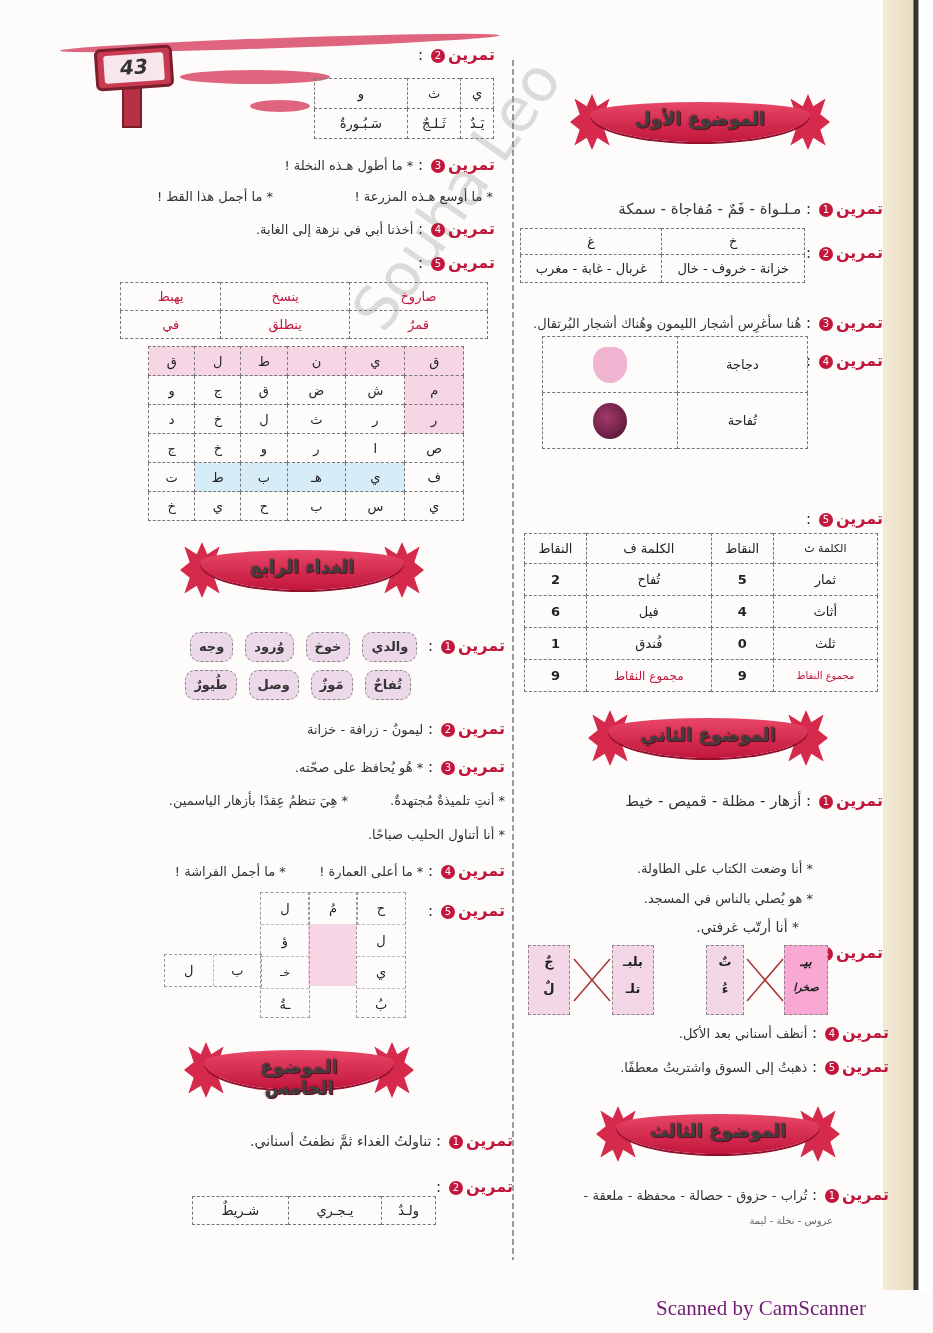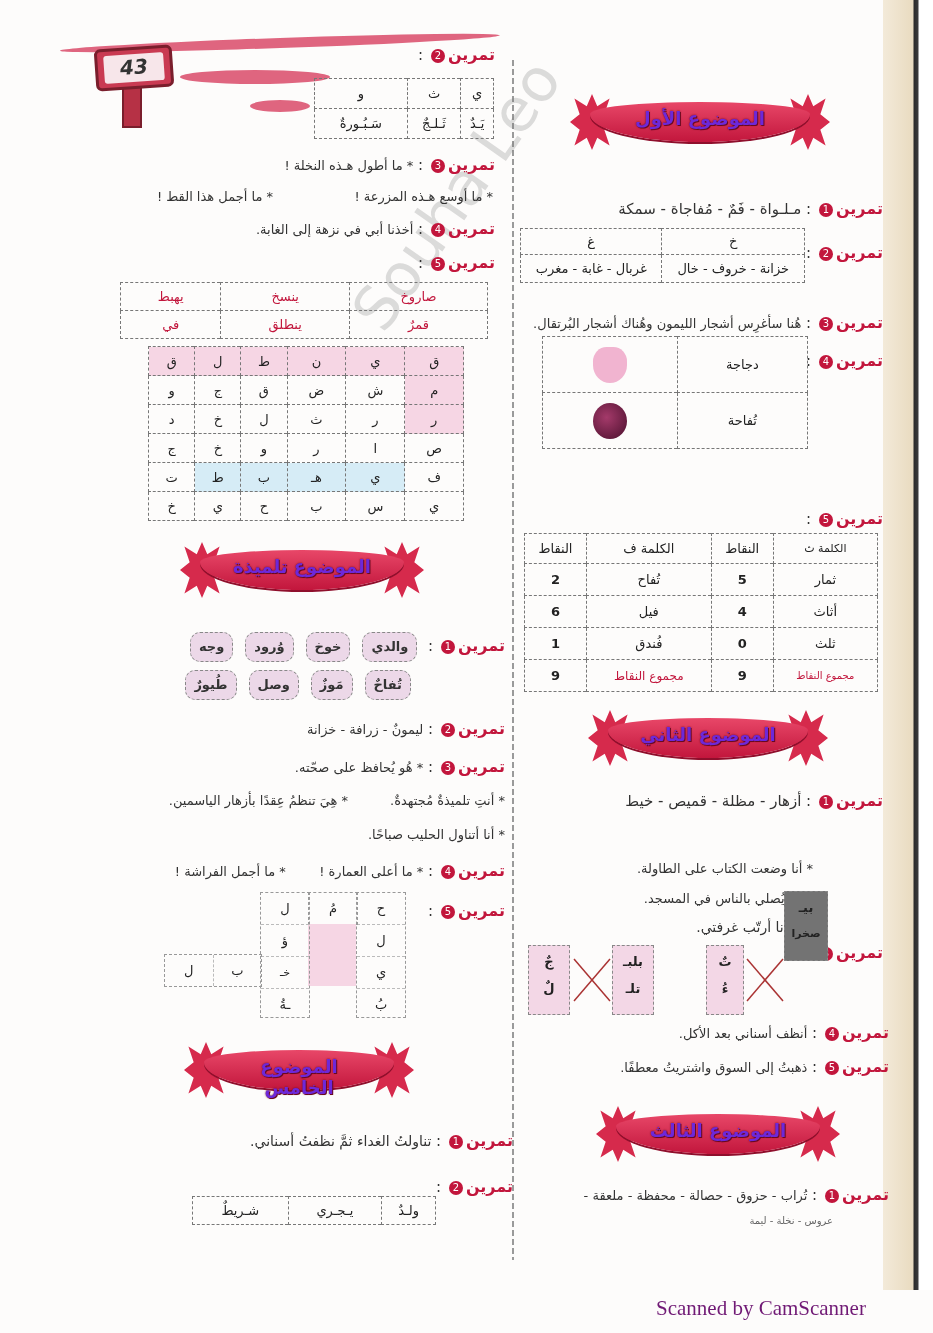--- a/index.html
+++ b/index.html
@@ -10,21 +10,21 @@
   .abs{position:absolute;}
   .ex{font-family:"DejaVu Sans",sans-serif;font-size:15px;line-height:22px;white-space:nowrap;color:#333;}
   .ex-label{color:#c2163c;font-weight:bold;font-size:16px;}
   .ex-num{display:inline-block;width:14px;height:14px;border-radius:50%;background:#c2163c;color:#fff;font-size:10px;line-height:14px;text-align:center;margin:0 3px;vertical-align:middle;}
   .red{color:#c2163c;}
   .banner{position:absolute;height:60px;}
   .banner .ribbon{position:absolute;left:20px;right:20px;top:10px;height:40px;background:linear-gradient(#e84768,#c2163c);border-radius:50% 50% 50% 50%/30% 30% 70% 70%;box-shadow:0 2px 0 #8f0f2c;}
   .banner .star{position:absolute;top:2px;width:44px;height:56px;background:#d62a4c;clip-path:polygon(50% 0,62% 22%,90% 8%,78% 36%,100% 50%,78% 64%,90% 92%,62% 78%,50% 100%,38% 78%,10% 92%,22% 64%,0 50%,22% 36%,10% 8%,38% 22%);}
   .banner .star.l{left:0;}
   .banner .star.r{right:0;}
-  .banner .title{position:absolute;left:40px;right:40px;top:16px;text-align:center;color:#6d28d9;font-weight:bold;font-size:18px;text-shadow:0 0 2px #6a0a20, 1px 1px 0 #6a0a20;direction:rtl;}
+  .banner .title{position:absolute;left:40px;right:40px;top:16px;text-align:center;color:#404040;font-weight:bold;font-size:18px;text-shadow:0 0 2px #6a0a20, 1px 1px 0 #6a0a20;direction:rtl;}
   table.dt{border-collapse:collapse;direction:rtl;}
   table.dt td{border:1px dashed #777;text-align:center;font-size:13px;padding:0;}
   .pink{background:#f6d6e4;}
   .blue{background:#d6ecf6;}
   .pill{display:inline-block;padding:3px 8px;border:1px dashed #888;border-radius:10px;background:#ecd8e8;font-size:13px;margin:0 6px;font-weight:bold;}
   .scanned{position:absolute;left:656px;top:1296px;font-family:"Liberation Serif",serif;font-size:21px;color:#701a75;}
   .pagenum{position:absolute;left:95px;top:47px;width:72px;height:36px;background:#c93a52;border:3px solid #7a1e2c;border-radius:6px;transform:rotate(-4deg);}
   .pagenum .inner{position:absolute;left:6px;top:4px;right:6px;bottom:4px;background:#f7e6ea;border-radius:3px;text-align:center;font-weight:bold;font-style:italic;font-size:20px;color:#333;line-height:26px;}
   .post{position:absolute;left:122px;top:86px;width:16px;height:38px;background:#b63145;border:2px solid #7a1e2c;}
   .swoosh{position:absolute;height:14px;border-radius:50%;background:#d94a68;opacity:.85;}
@@ -153,21 +153,21 @@
   </div>
 
   <div class="abs ex" style="right:120px;top:858px;font-size:13px;direction:rtl;">* أنا وضعت الكتاب على الطاولة.</div>
   <div class="abs ex" style="right:120px;top:888px;font-size:13px;direction:rtl;">* هو يُصلي بالناس في المسجد.</div>
   <div class="abs ex" style="right:134px;top:916px;font-size:14px;direction:rtl;">* أنا أرتّب غرفتي.</div>
 
   <div class="abs ex" style="right:50px;top:942px;direction:rtl;">
     <span class="ex-label">تمرين</span><span class="ex-num">3</span> :
   </div>
 
-  <div class="abs" style="left:784px;top:891px;width:42px;height:68px;border:1px dashed #888;background:#737373;">
+  <div class="abs" style="left:784px;top:945px;width:42px;height:68px;border:1px dashed #888;background:#f9a8d4;font-style:italic;">
     <div style="text-align:center;font-size:13px;font-weight:bold;margin-top:8px;">بيـ</div>
     <div style="text-align:center;font-size:11px;font-weight:bold;margin-top:12px;">صخرا</div>
   </div>
   <svg class="abs" style="left:745px;top:955px;" width="40" height="50">
       <line x1="38" y1="4" x2="2" y2="46" stroke="#a33" stroke-width="1.5"></line>
       <line x1="38" y1="46" x2="2" y2="4" stroke="#a33" stroke-width="1.5"></line>
     </svg>
   <div class="abs" style="left:706px;top:945px;width:36px;height:68px;border:1px dashed #888;background:#f3d7e6;">
     <div style="text-align:center;font-size:13px;font-weight:bold;margin-top:8px;">تٌ</div>
     <div style="text-align:center;font-size:13px;font-weight:bold;margin-top:12px;">ءُ</div>
@@ -305,21 +305,21 @@
           <td>ي</td>
           <td>خ</td>
         </tr>
   </tbody>
     </table>
 
   <div class="banner" style="left:180px;top:540px;width:244px;">
     <div class="star l"></div>
       <div class="star r"></div>
       <div class="ribbon"></div>
-    <div class="title">الموضوع تلميذة</div>
+    <div class="title">الغداء الرابع</div>
   </div>
 
   <div class="abs ex" style="right:428px;top:632px;direction:rtl;">
     <span class="ex-label">تمرين</span><span class="ex-num">1</span> :
     <span class="pill">والدي</span><span class="pill">خوخ</span><span class="pill">وُرود</span><span class="pill">وجه</span>
   </div>
   <div class="abs ex" style="right:516px;top:670px;direction:rtl;">
     <span class="pill">تُفاحٌ</span><span class="pill">مَوزٌ</span><span class="pill">وصل</span><span class="pill">طُيورٌ</span>
   </div>
 

